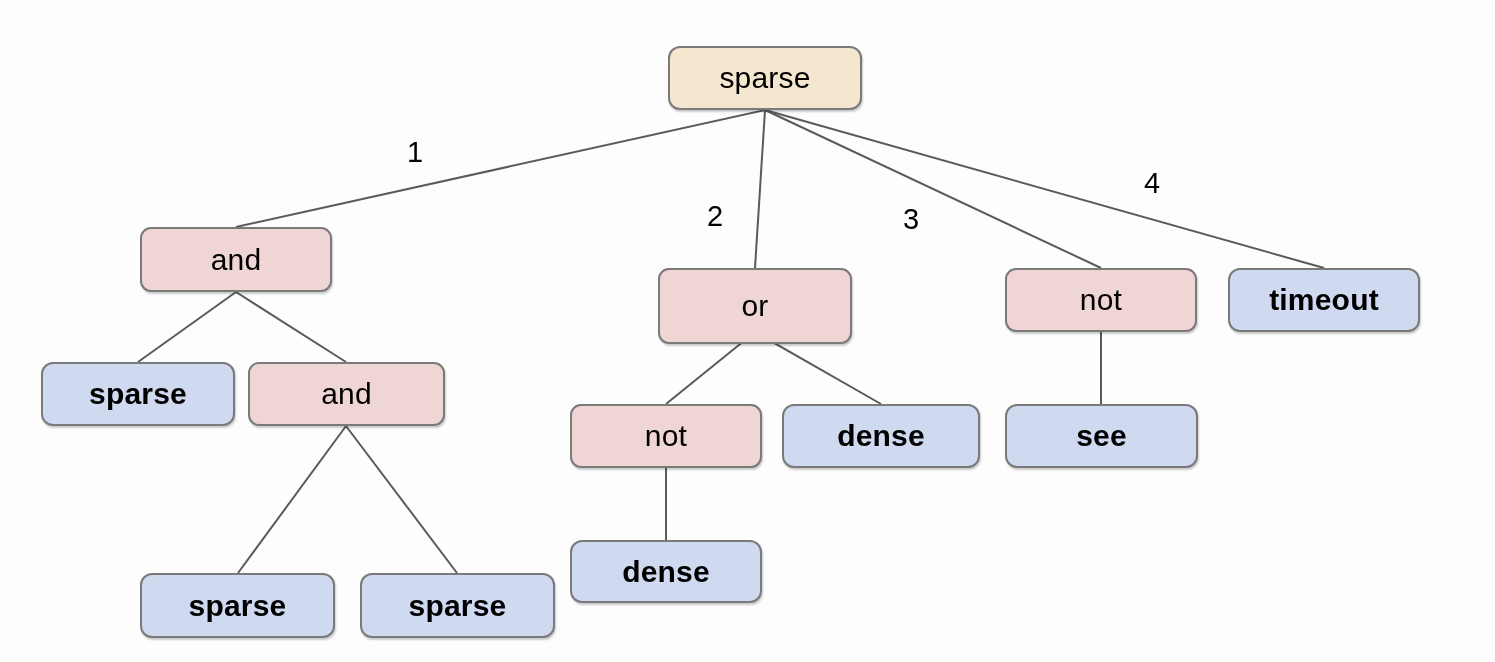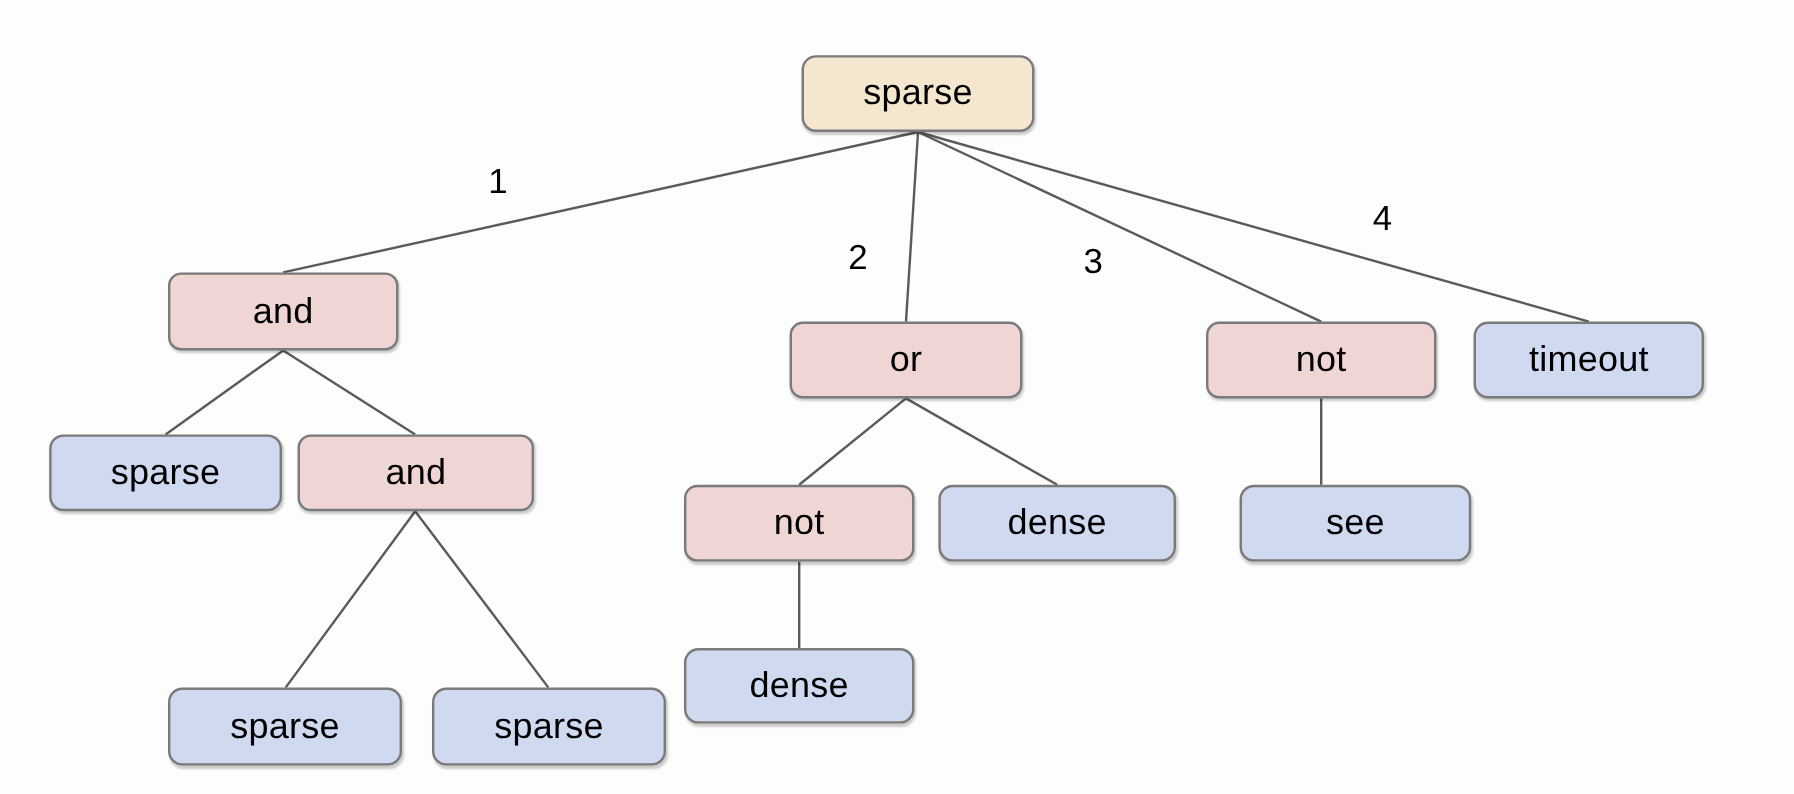--- a/index.html
+++ b/index.html
@@ -32,21 +32,21 @@
     align-items: center;
     justify-content: center;
     font-size: 30px;
     color: #000000;
     letter-spacing: 0.2px;
     box-shadow: 1px 2px 2px rgba(0,0,0,0.20);
     white-space: nowrap;
   }
   .node.root   { background: #f5e6d0; }
   .node.op     { background: #efd5d3; border-radius: 11px; }
-  .node.leaf   { background: #cfd9f0; }
+  .node.leaf   { background: #cfd9f0; font-weight: bold; }
   .edge-label {
     position: absolute;
     font-size: 29px;
     color: #000000;
     transform: translate(-50%, -50%);
     white-space: nowrap;
   }
 </style>
 </head>
 <body>
@@ -66,42 +66,42 @@
       <line x1="666" y1="468" x2="666" y2="540" stroke="#5a5a5a" stroke-width="2"></line>
       <line x1="1101" y1="332" x2="1101" y2="404" stroke="#5a5a5a" stroke-width="2"></line>
     </svg>
   <div id="node-layer">
       <div class="node root" style="left: 668px; top: 46px; width: 194px; height: 64px;">
         <span>sparse</span>
       </div>
       <div class="node op" style="left: 140px; top: 227px; width: 192px; height: 65px;">
         <span>and</span>
       </div>
-      <div class="node op" style="left: 658px; top: 268px; width: 194px; height: 64px;">
+      <div class="node op" style="left: 658px; top: 268px; width: 194px; height: 76px;">
         <span>or</span>
       </div>
       <div class="node op" style="left: 1005px; top: 268px; width: 192px; height: 64px;">
         <span>not</span>
       </div>
       <div class="node leaf" style="left: 1228px; top: 268px; width: 192px; height: 64px;">
         <span>timeout</span>
       </div>
       <div class="node leaf" style="left: 41px; top: 362px; width: 194px; height: 64px;">
         <span>sparse</span>
       </div>
       <div class="node op" style="left: 248px; top: 362px; width: 197px; height: 64px;">
         <span>and</span>
       </div>
       <div class="node op" style="left: 570px; top: 404px; width: 192px; height: 64px;">
         <span>not</span>
       </div>
       <div class="node leaf" style="left: 782px; top: 404px; width: 198px; height: 64px;">
         <span>dense</span>
       </div>
-      <div class="node leaf" style="left: 1005px; top: 404px; width: 193px; height: 64px; margin-left: 28px;">
+      <div class="node leaf" style="left: 1005px; top: 404px; width: 193px; height: 64px;">
         <span>see</span>
       </div>
       <div class="node leaf" style="left: 570px; top: 540px; width: 192px; height: 63px;">
         <span>dense</span>
       </div>
       <div class="node leaf" style="left: 140px; top: 573px; width: 195px; height: 65px;">
         <span>sparse</span>
       </div>
       <div class="node leaf" style="left: 360px; top: 573px; width: 195px; height: 65px;">
         <span>sparse</span>

